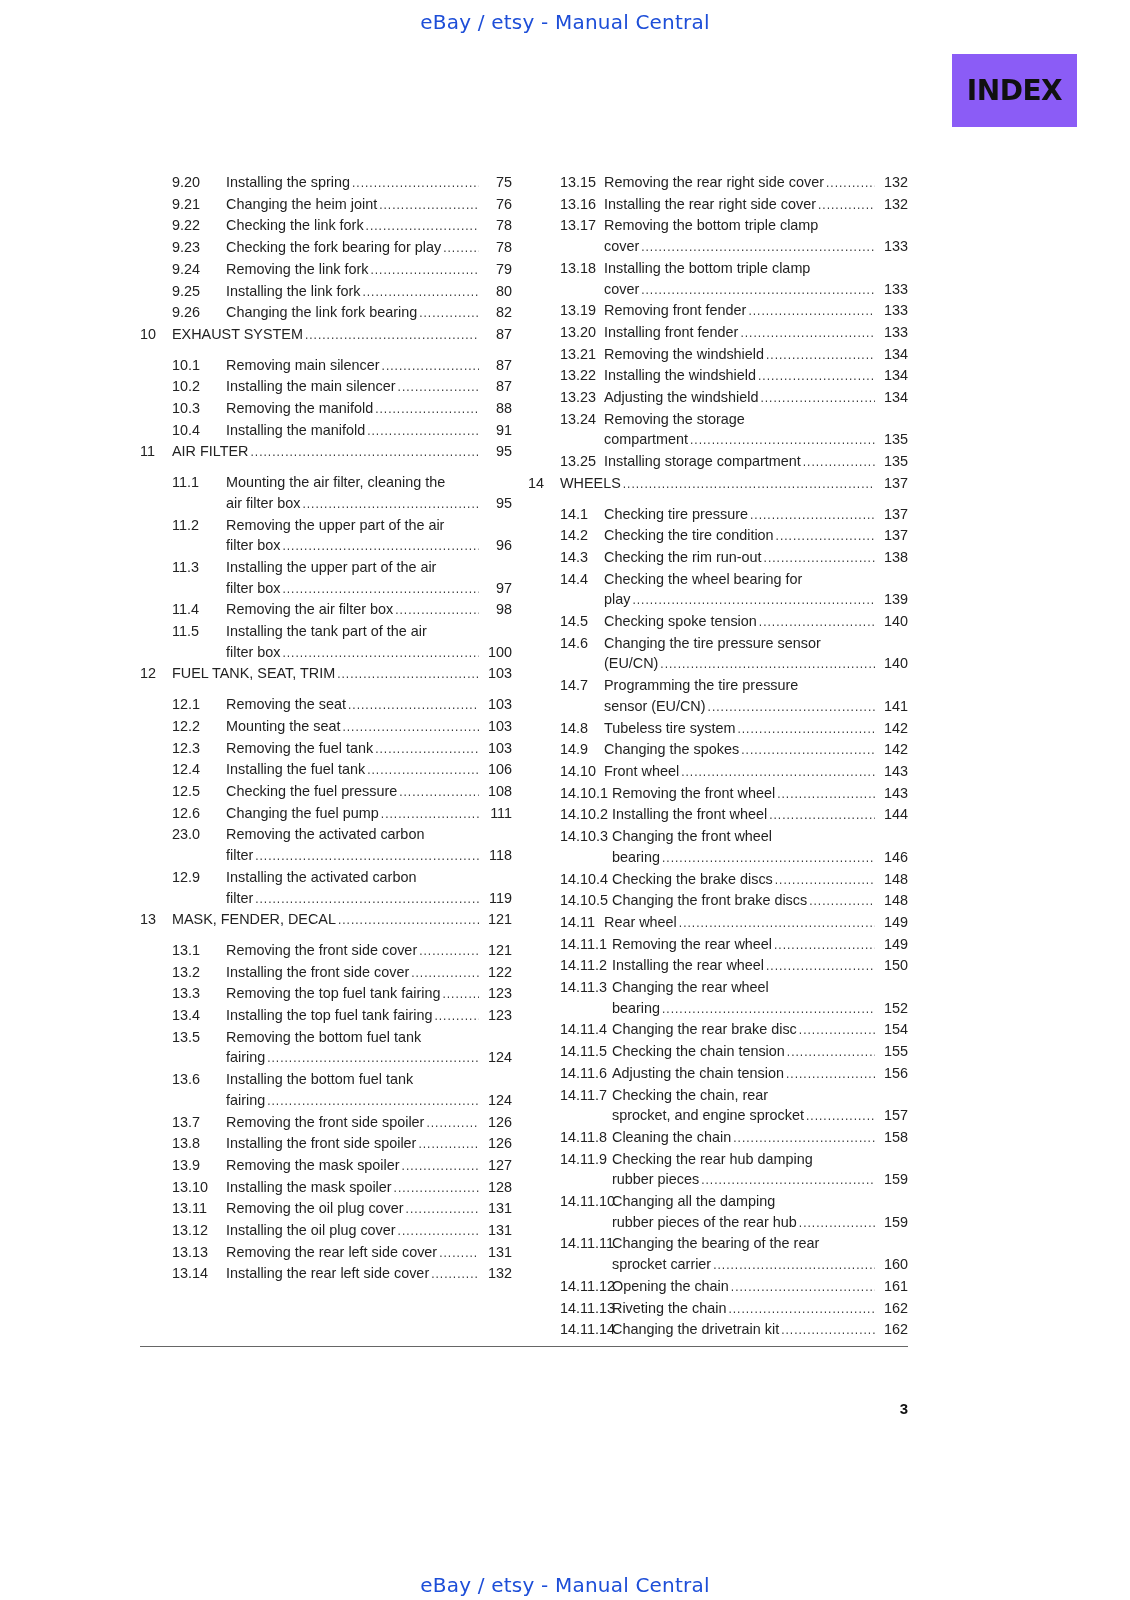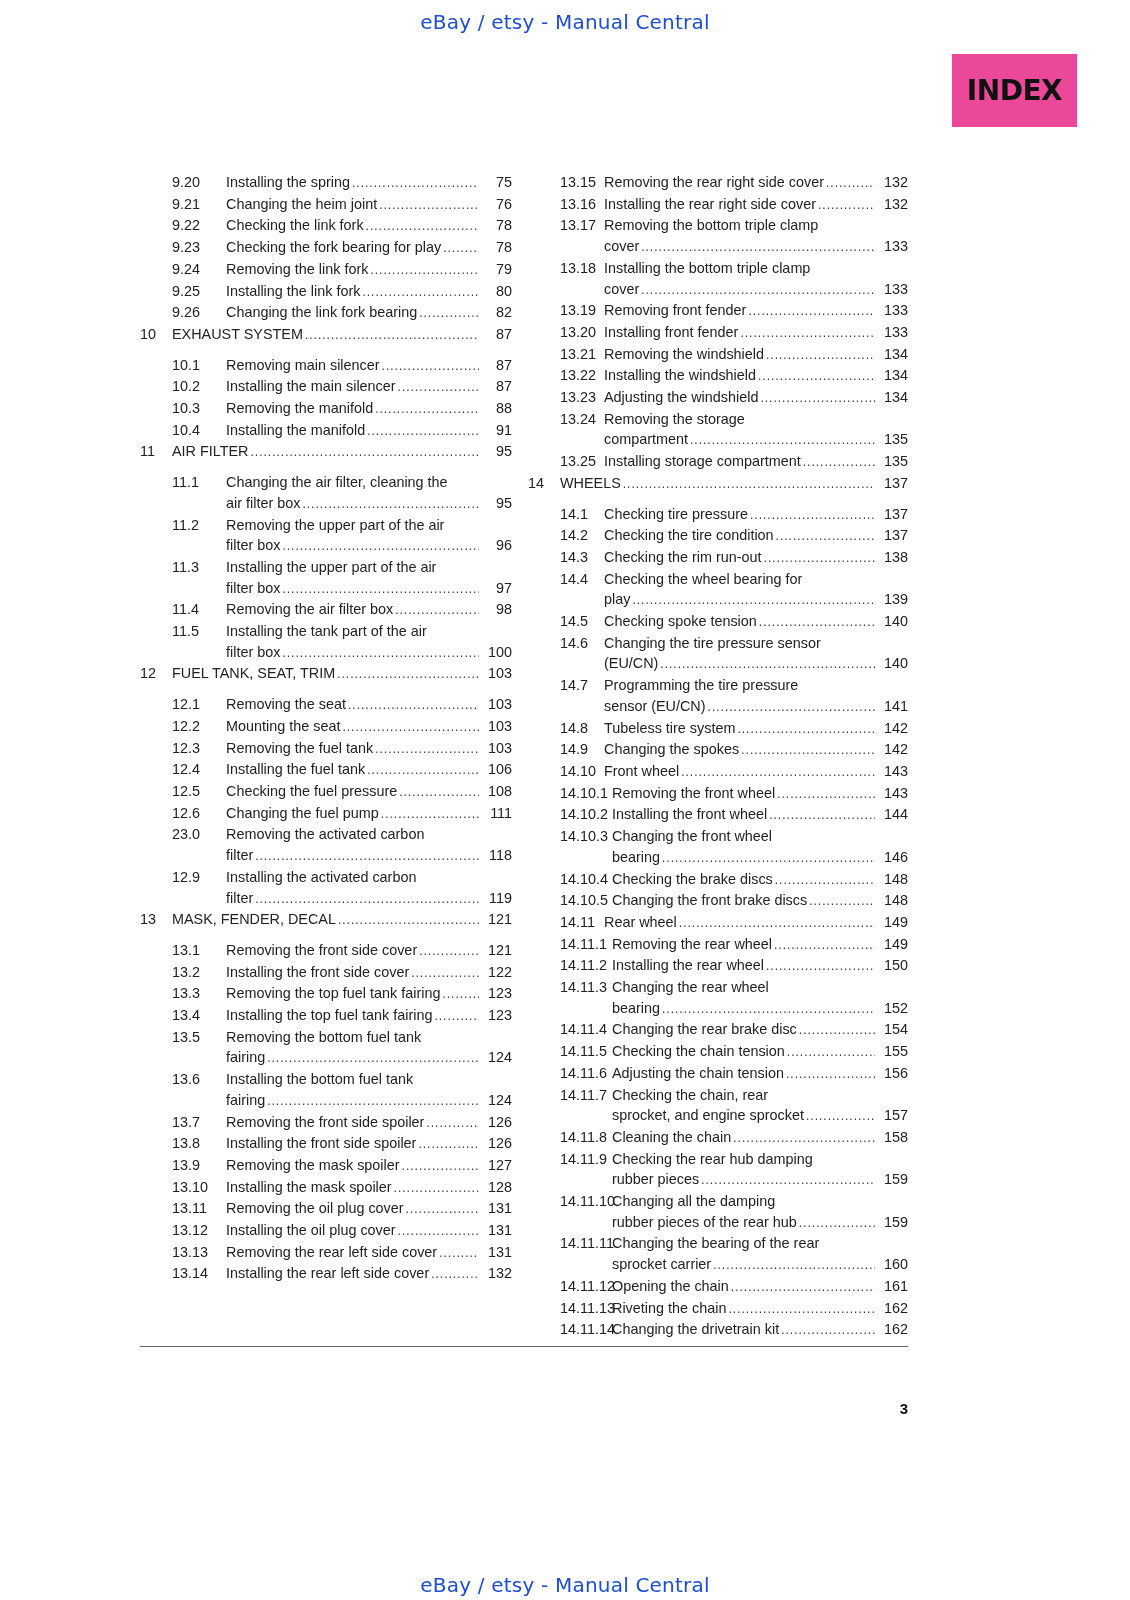--- a/index.html
+++ b/index.html
@@ -3,21 +3,21 @@
 <meta charset="utf-8">
 <style>
   html, body { margin: 0; padding: 0; background: #ffffff; }
   body { width: 1130px; height: 1600px; position: relative; overflow: hidden;
          font-family: "Liberation Sans", "DejaVu Sans", sans-serif; color: #222; }
   .watermark { position: absolute; left: 0; width: 1130px; text-align: center;
                font-family: "DejaVu Sans", sans-serif; font-size: 20px; color: #1d4ed8; letter-spacing: 0.2px; }
   .wm-top { top: 10px; }
   .wm-bottom { top: 1573px; }
   .index-tab { position: absolute; left: 952px; top: 54px; width: 125px; height: 73px;
-               background: #ec4899; display: flex; align-items: center; justify-content: center;
+               background: #8b5cf6; display: flex; align-items: center; justify-content: center;
                font-family: "DejaVu Sans", sans-serif; font-weight: bold; font-size: 28px;
                color: #111; letter-spacing: -0.5px; }
   .col { position: absolute; top: 172px; font-size: 14.4px; line-height: 20.7px; }
   .col-left { left: 140px; width: 372px; }
   .col-right { left: 528px; width: 380px; }
   .entry { position: relative; }
   .entry.chapter { margin-top: 0; margin-bottom: 9px; }
   .entry .num { position: absolute; top: 0; white-space: nowrap; }
   .entry .title { display: block; position: relative; }
   .entry .line { display: flex; align-items: baseline; white-space: nowrap; }
@@ -177,21 +177,21 @@
           <span class="txt">AIR FILTER</span>
           <span class="dots"></span>
           <span class="page">95</span>
         </div>
       </div>
     </div>
     <div class="entry">
       <span class="num">11.1</span>
       <div class="title">
         <div class="line">
-          <span class="txt">Changing the air filter, cleaning the</span>
+          <span class="txt">Mounting the air filter, cleaning the</span>
         </div>
         <div class="line">
           <span class="txt">air filter box</span>
           <span class="dots"></span>
           <span class="page">95</span>
         </div>
       </div>
     </div>
     <div class="entry">
       <span class="num">11.2</span>

